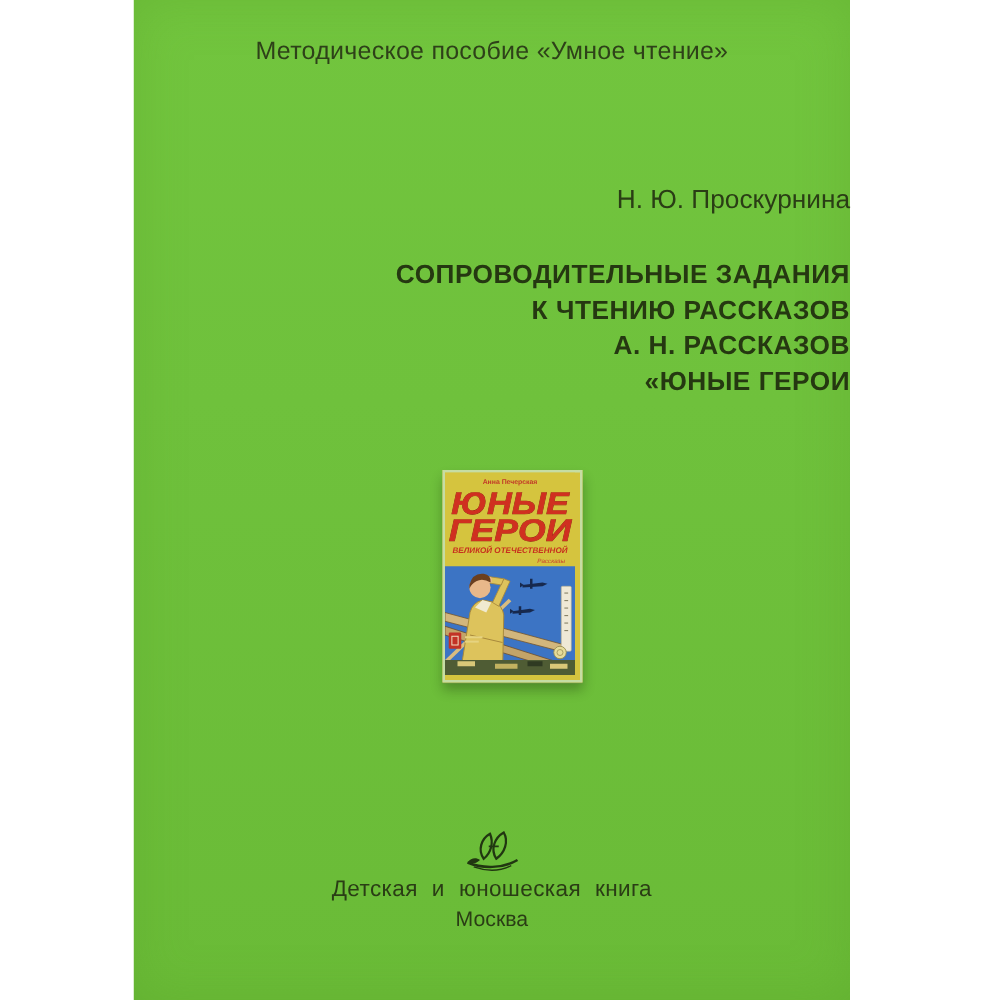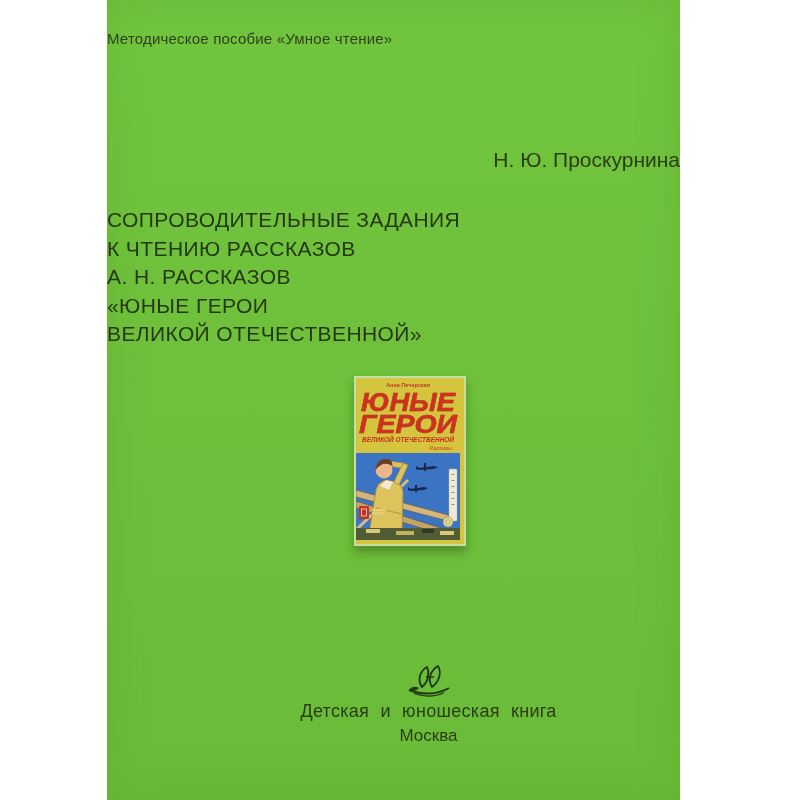--- a/index.html
+++ b/index.html
@@ -8,39 +8,39 @@
     font-family:"Liberation Sans","DejaVu Sans",sans-serif;
     overflow:hidden;
   }
   .sheet{
     position:absolute;left:107px;top:0;width:573px;height:800px;
     background:linear-gradient(180deg,#72c53e 0%,#6fc13c 40%,#6abb37 100%);
     box-shadow:inset 0 0 40px rgba(90,160,40,.35);
   }
   .series-header{
     position:absolute;top:30px;left:0;width:100%;
-    text-align:left;font-size:15px;color:#2e4119;letter-spacing:.2px;
+    text-align:center;font-size:20px;color:#2e4119;letter-spacing:.2px;
   }
   .author{
     position:absolute;top:148px;left:0;width:100%;
     text-align:right;font-size:21px;color:#2a3d15;
   }
   .title-block{
     position:absolute;top:206px;left:0;width:100%;
-    text-align:left;font-weight:normal;font-size:21px;line-height:28.5px;
+    text-align:right;font-weight:bold;font-size:21px;line-height:28.5px;
     color:#253811;letter-spacing:.4px;
   }
   .mini-cover{
     position:absolute;left:247px;top:376px;width:108px;height:166px;
     border:2px solid #c6dda4;background:#d5c43e;
     box-shadow:0 1px 0 rgba(110,150,70,.6), 0 6px 9px rgba(20,40,10,.33);
   }
   .mini-cover svg{display:block;}
   .publisher-block{
-    position:absolute;left:0;top:664px;width:100%;text-align:center;padding-left:35px;
+    position:absolute;left:0;top:664px;width:100%;text-align:center;
   }
   .publisher-logo{display:block;margin:0 auto 3px auto;}
   .publisher-name{
     font-size:18px;color:#2a3d15;word-spacing:6px;letter-spacing:.3px;
   }
   .publisher-city{
     font-size:17px;color:#2a3d15;margin-top:4px;
   }
 </style>
 </head>
@@ -50,21 +50,20 @@
 
   <div class="series-header">Методическое пособие «Умное чтение»</div>
 
   <div class="author">Н. Ю. Проскурнина</div>
 
   <div class="title-block">
     <div>СОПРОВОДИТЕЛЬНЫЕ ЗАДАНИЯ</div>
     <div>К ЧТЕНИЮ РАССКАЗОВ</div>
     <div>А. Н. РАССКАЗОВ</div>
     <div>«ЮНЫЕ ГЕРОИ</div>
-    <div>ВЕЛИКОЙ ОТЕЧЕСТВЕННОЙ»</div>
   </div>
 
   <div class="mini-cover">
     <svg width="104" height="162" viewBox="0 0 104 162" xmlns="http://www.w3.org/2000/svg">
 
       <rect x="0" y="0" width="104" height="75" fill="#d5c43e"></rect>
 
       <rect x="0" y="75" width="104" height="87" fill="#3c74c4"></rect>
 
       <text x="52" y="9" text-anchor="middle" font-size="5.5" font-weight="bold" fill="#c23a28">Анна Печерская</text>

